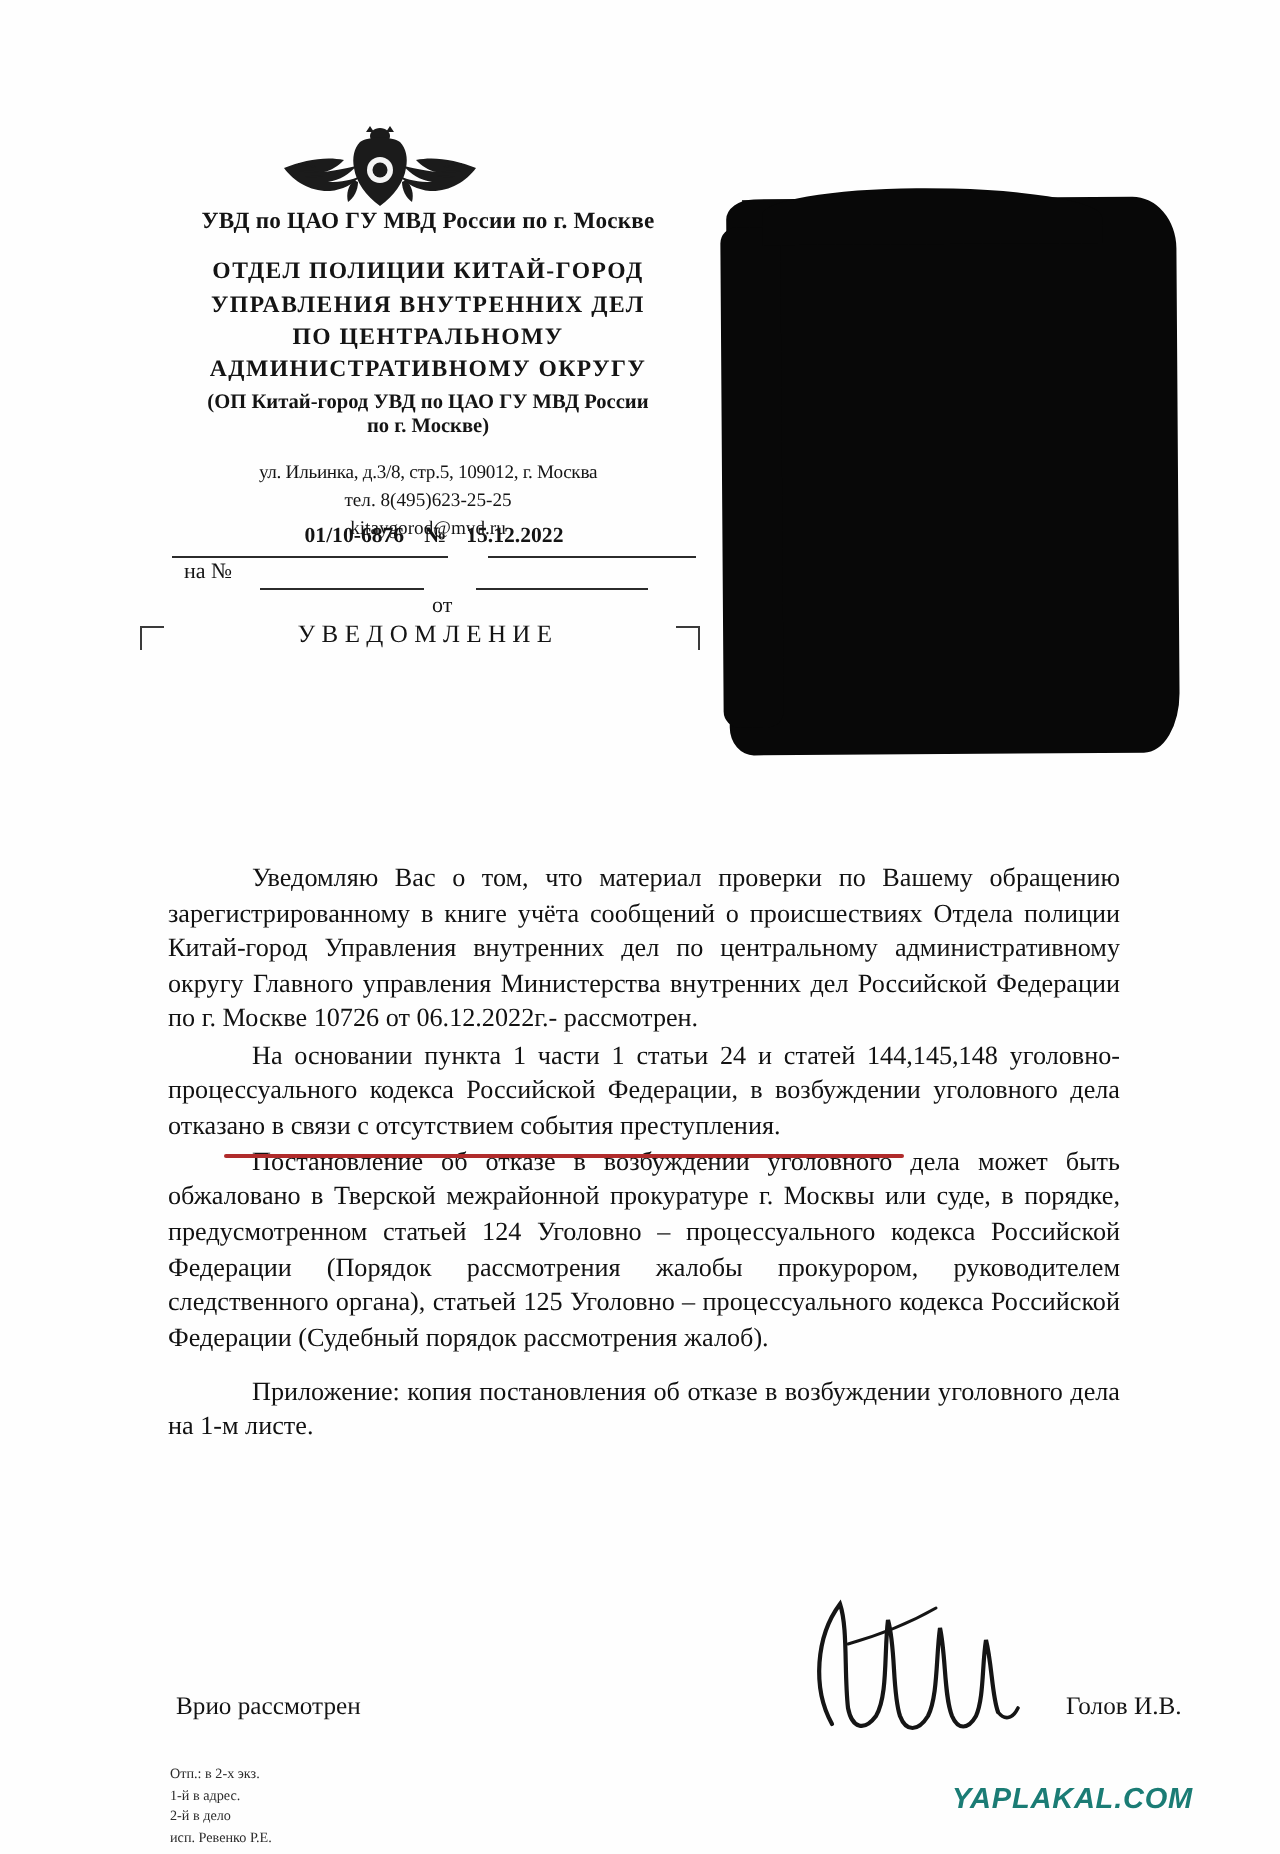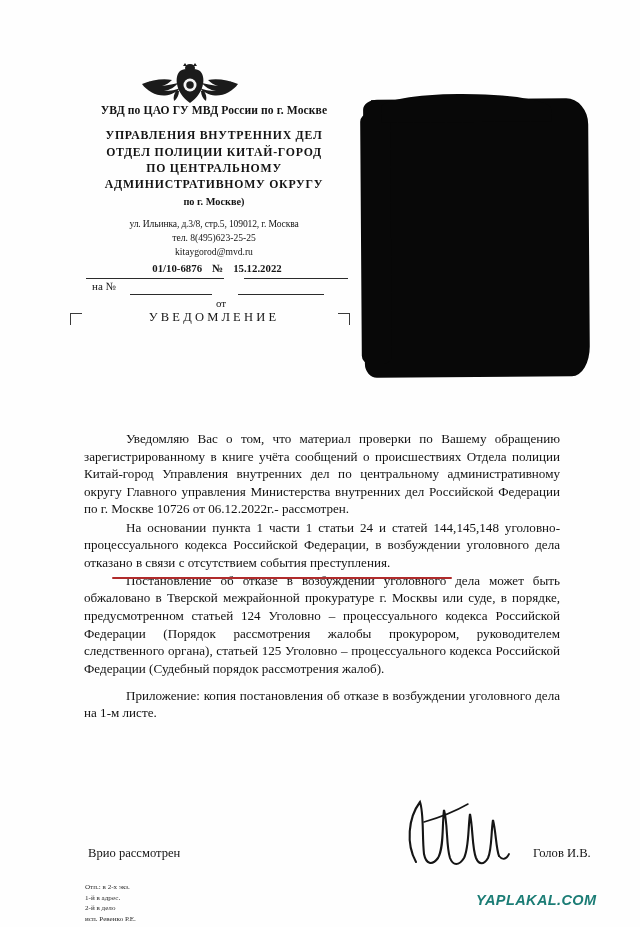--- a/index.html
+++ b/index.html
@@ -289,26 +289,27 @@
 
         <path d="M72 60 C66 66 64 74 66 82 C72 78 76 70 76 62 Z"></path>
         <path d="M124 60 C130 66 132 74 130 82 C124 78 120 70 120 62 Z"></path>
       </g>
     </svg>
   </div>
 
   <div class="letterhead">
     <div class="lh-line1">УВД по ЦАО ГУ МВД России по г. Москве</div>
     <div class="lh-dept">
+      <div>ОТДЕЛ ПОЛИЦИИ КИТАЙ-ГОРОД</div>
       <div>УПРАВЛЕНИЯ ВНУТРЕННИХ ДЕЛ</div>
-      <div>ОТДЕЛ ПОЛИЦИИ КИТАЙ-ГОРОД</div>
       <div>ПО ЦЕНТРАЛЬНОМУ</div>
       <div>АДМИНИСТРАТИВНОМУ ОКРУГУ</div>
     </div>
     <div class="lh-paren">
+      <div>(ОП Китай-город УВД по ЦАО ГУ МВД России</div>
       <div>по г. Москве)</div>
     </div>
     <div class="lh-contacts">
       <div class="addr">ул. Ильинка, д.3/8, стр.5, 109012, г. Москва</div>
       <div>тел. 8(495)623-25-25</div>
       <div>kitaygorod@mvd.ru</div>
     </div>
   </div>
 
   <div class="refrow">

